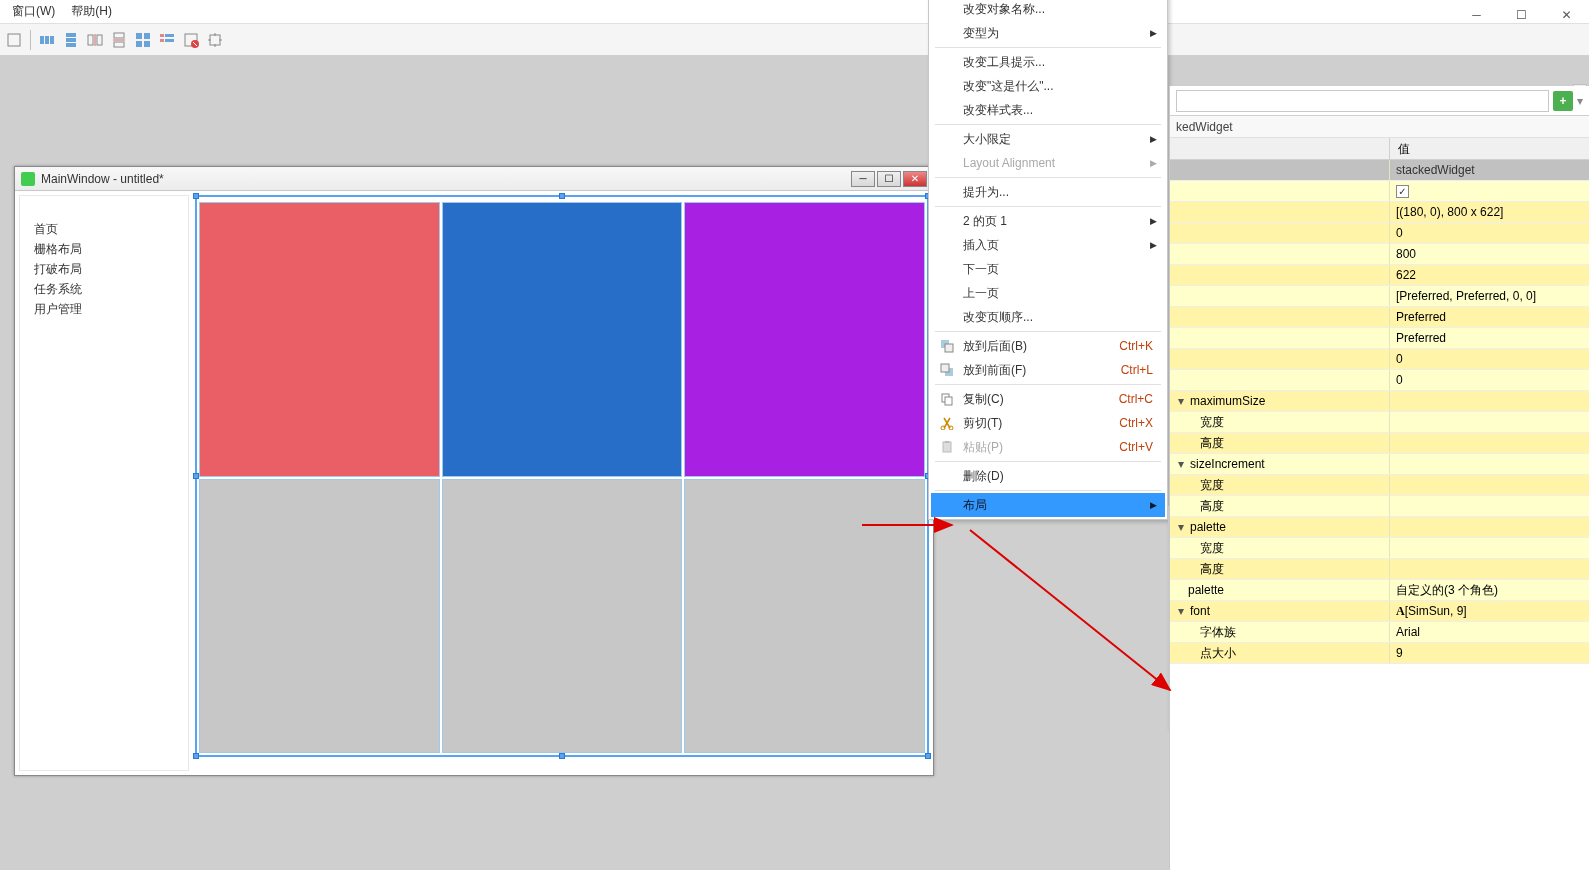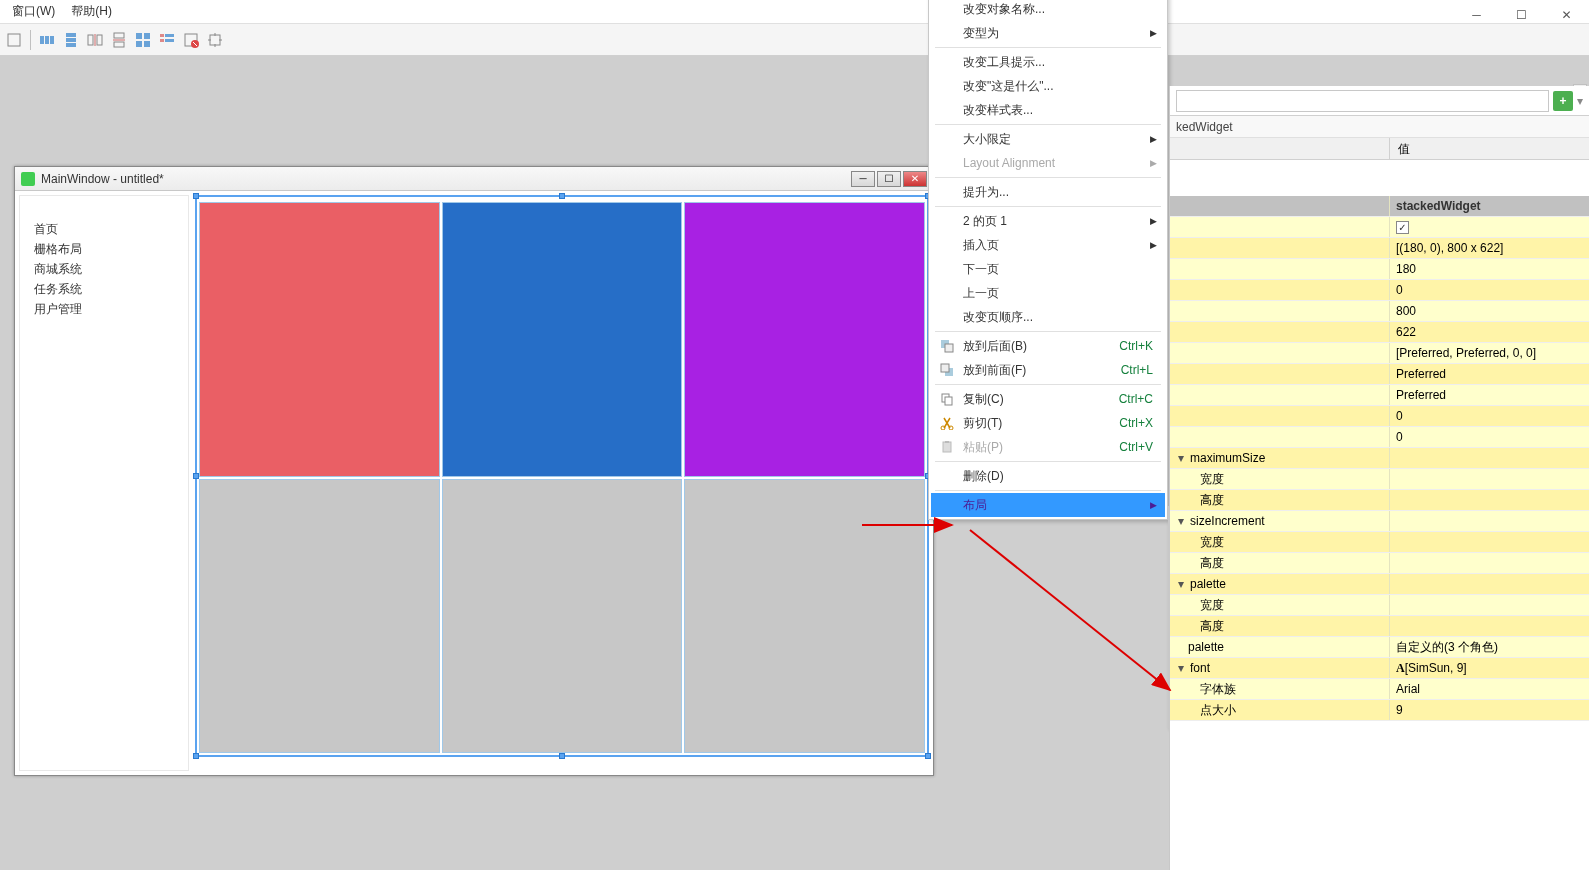--- a/index.html
+++ b/index.html
@@ -46,46 +46,46 @@
 .cell { border: 1px solid #a0c8e8; }
 .c1 { background: #ea5f65; }
 .c2 { background: #266ec7; }
 .c3 { background: #a821e3; }
 .c4,.c5,.c6 { background: #c7c7c7; }
 
 
 .ctxmenu { position: absolute; background: #fff; border: 1px solid #c8c8c8; box-shadow: 2px 2px 4px rgba(0,0,0,.2); padding: 2px; }
 .ctxmenu .item { height: 24px; display: flex; align-items: center; padding: 0 20px 0 32px; position: relative; color: #333; }
 .ctxmenu .item.disabled { color: #aaa; }
-.ctxmenu .item.hl { background: #3399ff; color: #4c1d95; }
+.ctxmenu .item.hl { background: #3399ff; color: #0f172a; }
 .ctxmenu .item.hl2 { background: #cce4ff; color: #333; }
 .ctxmenu .sep { height: 1px; background: #e0e0e0; margin: 2px 4px; }
 .ctxmenu .item .caret { position: absolute; right: 8px; font-size: 9px; }
-.ctxmenu .item .sc { position: absolute; right: 12px; color: #15803d; }
+.ctxmenu .item .sc { position: absolute; right: 12px; color: #c2410c; }
 .ctxmenu .item .icon { position: absolute; left: 8px; width: 16px; height: 16px; display: flex; align-items: center; justify-content: center; }
 .ctxmenu .item .icon svg { width: 14px; height: 14px; }
 
 #menu1 { top: -6px; left: 928px; width: 240px; }
 #menu2 { top: 506px; left: 1168px; width: 272px; }
 
 
 .prop-panel { position: absolute; top: 86px; right: 0; width: 420px; bottom: 0; background: #fff; border-left: 1px solid #c8c8c8; overflow: hidden; }
 .prop-toolbar { height: 30px; border-bottom: 1px solid #d0d0d0; display: flex; align-items: center; padding: 0 6px; gap: 4px; }
 .prop-search { flex: 1; height: 22px; border: 1px solid #c8c8c8; }
 .plus-btn { width: 20px; height: 20px; background: #4caf50; color: #fff; display: flex; align-items: center; justify-content: center; font-weight: bold; border-radius: 2px; }
 .prop-sub { height: 22px; padding: 0 6px; display: flex; align-items: center; background: #f8f8f8; border-bottom: 1px solid #e0e0e0; color: #444; }
 .prop-header { height: 22px; display: flex; background: #f0f0f0; border-bottom: 1px solid #d0d0d0; }
 .prop-header div { padding: 3px 8px; }
 .ph-label { flex: 0 0 220px; border-right: 1px solid #d0d0d0; }
 .ph-value { flex: 1; }
 .prop-table { }
 .prow { height: 21px; display: flex; border-bottom: 1px solid #eee; }
 .prow .pl { flex: 0 0 220px; border-right: 1px solid #e4e4c0; padding: 2px 6px; display: flex; align-items: center; gap: 4px; }
 .prow .pv { flex: 1; padding: 2px 6px; display: flex; align-items: center; }
-.prow.g0 { background: #c1c1c1; color: #333; font-weight: bold; margin-top: 36px; }
+.prow.g0 { background: #c1c1c1; color: #333; font-weight: normal; }
 .prow.y0 { background: #fff4a8; }
 .prow.y1 { background: #ffffcc; }
 .prow .exp { width: 10px; text-align: center; color: #555; }
 .checkbox { width: 13px; height: 13px; border: 1px solid #888; background: #fff; display: flex; align-items: center; justify-content: center; font-size: 10px; color: #333; }
 
 
 .arrow { position: absolute; pointer-events: none; }
 
 
 .win-controls { position: absolute; top: 0; right: 0; height: 30px; display: flex; }
@@ -181,21 +181,21 @@
     <div class="wctrl">
       <div class="btn min">─</div>
       <div class="btn max">☐</div>
       <div class="btn close">✕</div>
     </div>
   </div>
   <div class="design-body">
     <div class="sidebar">
       <div>首页</div>
       <div>栅格布局</div>
-      <div>商城系统</div>
+      <div>打破布局</div>
       <div>任务系统</div>
       <div>用户管理</div>
     </div>
     <div class="stacked">
       <div class="sel-handle hnw"></div>
         <div class="sel-handle hn"></div>
         <div class="sel-handle hne"></div>
       <div class="sel-handle hw"></div>
         <div class="sel-handle he"></div>
       <div class="sel-handle hsw"></div>
@@ -438,24 +438,20 @@
       <div class="prow y1">
         <div class="pl"></div>
         <div class="pv">
           <div class="checkbox">✓</div>
         </div>
       </div>
       <div class="prow y0">
         <div class="pl"></div>
         <div class="pv">[(180, 0), 800 x 622]</div>
       </div>
-      <div class="prow y1">
-        <div class="pl"></div>
-        <div class="pv">180</div>
-      </div>
       <div class="prow y0">
         <div class="pl"></div>
         <div class="pv">0</div>
       </div>
       <div class="prow y1">
         <div class="pl"></div>
         <div class="pv">800</div>
       </div>
       <div class="prow y0">
         <div class="pl"></div>

